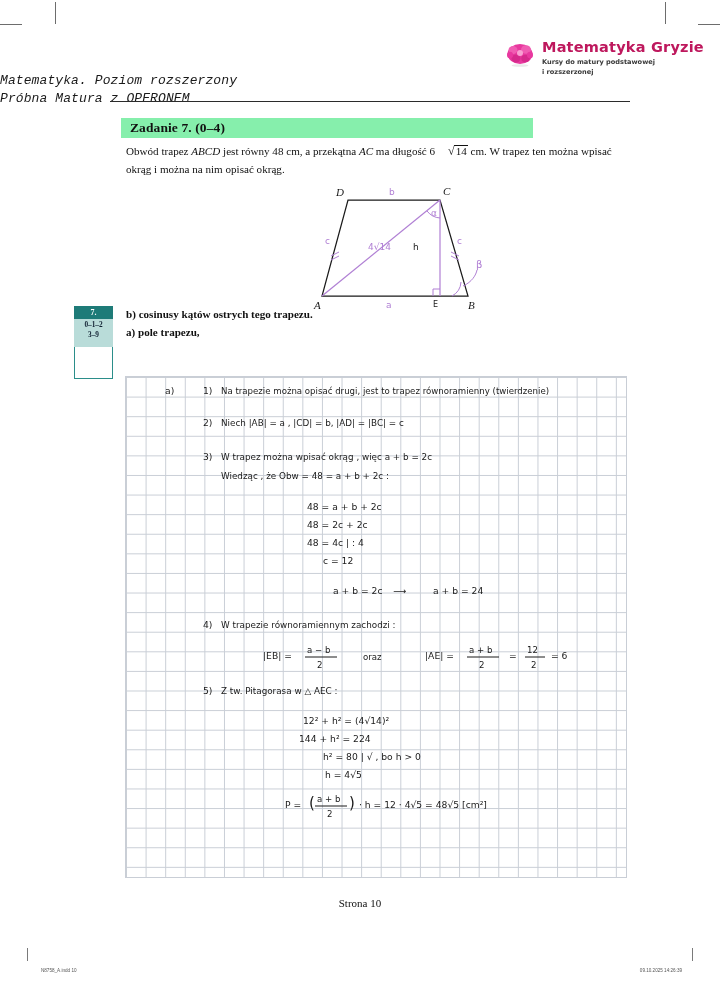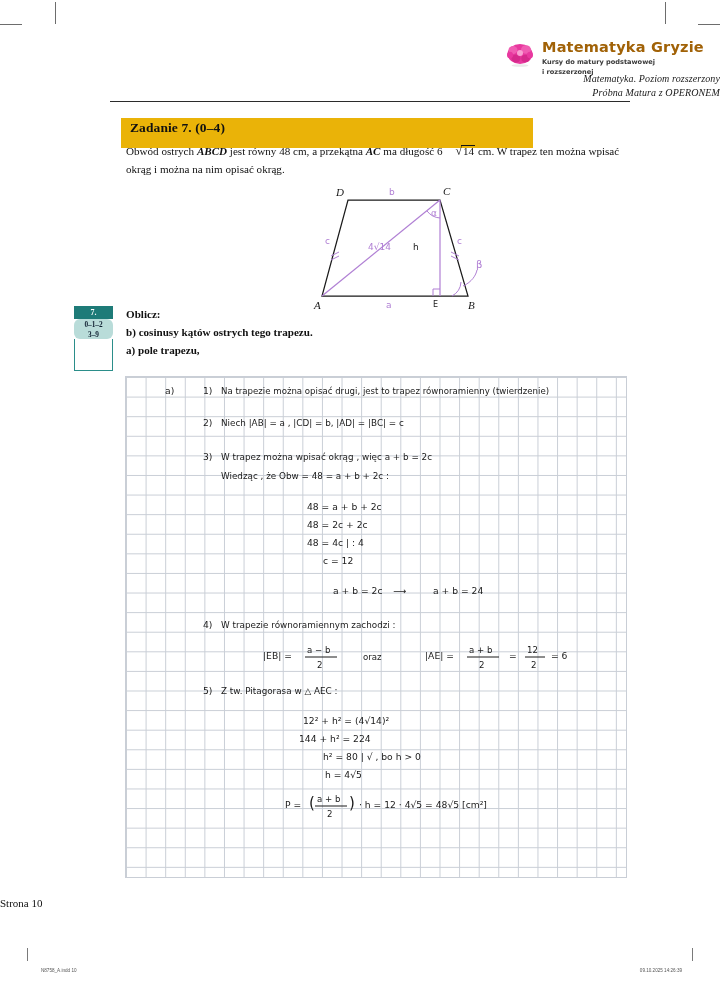--- a/index.html
+++ b/index.html
@@ -12,67 +12,67 @@
 
   
   .crop{position:absolute;background:#6d6d6d;}
   .crop.v{width:1px;height:22px;}
   .crop.h{height:1px;width:22px;}
 
   
   .logo-wrap{position:absolute;left:505px;top:40px;display:flex;align-items:flex-start;gap:7px;}
   .brain{width:30px;height:26px;flex:0 0 auto;margin-top:2px;}
   .logo-text{display:flex;flex-direction:column;line-height:1.02;}
-  .logo-title{font-family:"DejaVu Sans",sans-serif;font-size:14.5px;font-weight:bold;color:#a16207;letter-spacing:.2px;}
+  .logo-title{font-family:"DejaVu Sans",sans-serif;font-size:14.5px;font-weight:bold;color:#be185d;letter-spacing:.2px;}
   .logo-sub{font-family:"DejaVu Sans",sans-serif;font-size:6.6px;font-weight:bold;color:#3a3a3a;margin-top:3px;line-height:1.5;}
 
   
-  .runhead{position:absolute;left:0;right:0;top:72px;text-align:right;
-    font-style:italic;font-size:10px;color:#1a1a1a;line-height:1.42;}
+  .runhead{position:absolute;left:0;right:0;top:72px;text-align:left;
+    font-style:italic;font-size:13px;color:#1a1a1a;line-height:1.42;font-family:Liberation Mono, monospace;}
   .runhead div{letter-spacing:.1px;}
   .rule{position:absolute;left:110px;width:520px;top:101px;height:1px;background:#2b2b2b;}
 
   
-  .task-band{position:absolute;left:121px;top:118px;width:412px;height:30px;background:#eab308;}
+  .task-band{position:absolute;left:121px;top:118px;width:412px;height:20px;background:#86efac;}
   .task-band span{position:absolute;left:9px;top:2px;font-size:13.5px;font-weight:bold;color:#111;letter-spacing:.1px;}
 
   
   .problem{position:absolute;left:126px;top:143px;width:500px;font-size:11.1px;color:#111;line-height:1.47;}
-  .problem i{font-style:italic;font-weight:bold;}
+  .problem i{font-style:italic;}
   .sqrt{display:inline-block;position:relative;padding-left:1px;margin-left:12px;}
   .sqrt .rad{font-size:12px;}
   .sqrt .bar{position:absolute;left:6.5px;right:0;top:1.5px;height:1px;background:#111;}
   .sqrt .val{padding:0 1px 0 1px;}
 
   
   .figure{position:absolute;left:300px;top:178px;width:190px;height:132px;}
 
   
   .scorebox{position:absolute;left:74px;top:306px;width:39px;}
   .sb-num{height:13px;background:#1e7b78;color:#fff;font-size:8px;font-weight:bold;
     display:flex;align-items:center;justify-content:center;}
   .sb-pts{background:#b9dcd9;color:#123;font-size:7.3px;font-weight:bold;text-align:center;
-    line-height:1.33;padding:1px 0 0;border-radius:6px;}
+    line-height:1.33;padding:1px 0 8px;}
   .sb-blank{height:31px;border:1px solid #2b8e8a;border-top:none;background:#fff;}
 
   
   .instr{position:absolute;left:126px;top:306px;font-size:11.1px;font-weight:bold;color:#111;line-height:1.62;}
 
   
   .grid{position:absolute;left:125px;top:376px;width:500px;height:500px;
     background-color:#fff;
     background-image:
       linear-gradient(to right,#c9ced6 1px,transparent 1px),
       linear-gradient(to bottom,#c9ced6 1px,transparent 1px);
     background-size:19.6px 19.6px;
     border:1px solid #c9ced6;}
   .hand{position:absolute;left:125px;top:376px;width:500px;height:500px;pointer-events:none;}
 
   
-  .strona{position:absolute;left:0;right:0;top:897px;text-align:left;font-size:11px;color:#111;}
+  .strona{position:absolute;left:0;right:0;top:897px;text-align:center;font-size:11px;color:#111;}
   .pm{position:absolute;font-family:"Liberation Sans",sans-serif;font-size:4.6px;color:#555;}
   .pm-left{left:41px;top:968px;}
   .pm-right{right:38px;top:968px;}
   .tick{position:absolute;width:1px;height:13px;background:#7a7a7a;}
 </style>
 </head>
 <body>
 
 <div class="page">
 
@@ -108,21 +108,21 @@
     <div>Matematyka. Poziom rozszerzony</div>
     <div>Próbna Matura z OPERONEM</div>
   </div>
   <div class="rule"></div>
 
   <div class="task-band">
     <span>Zadanie 7. (0–4)</span>
   </div>
 
   <div class="problem">
-    <span>Obwód ostrych </span><i>ABCD</i><span> jest równy 48 cm, a przekątna </span><i>AC</i><span> ma długość 6</span><span class="sqrt"><span class="rad">√</span><span class="bar"></span><span class="val">14</span></span><span> cm. W trapez ten można wpisać okrąg i można na nim opisać okrąg.</span>
+    <span>Obwód trapez </span><i>ABCD</i><span> jest równy 48 cm, a przekątna </span><i>AC</i><span> ma długość 6</span><span class="sqrt"><span class="rad">√</span><span class="bar"></span><span class="val">14</span></span><span> cm. W trapez ten można wpisać okrąg i można na nim opisać okrąg.</span>
   </div>
 
   <svg class="figure" viewBox="0 0 190 132">
 
     <polygon points="22,118 168,118 140,22 48,22" fill="none" stroke="#1a1a1a" stroke-width="1.25"></polygon>
 
     <line x1="22" y1="118" x2="140" y2="22" stroke="#b07fd4" stroke-width="1.2"></line>
 
     <line x1="140" y1="22" x2="140" y2="118" stroke="#b07fd4" stroke-width="1.2"></line>
 
@@ -157,21 +157,20 @@
   <div class="scorebox">
     <div class="sb-num">7.</div>
     <div class="sb-pts">
       <div>0–1–2</div>
       <div>3–9</div>
     </div>
     <div class="sb-blank"></div>
   </div>
 
   <div class="instr">
-    <div>Oblicz:</div>
     <div>b) cosinusy kątów ostrych tego trapezu.</div>
     <div>a) pole trapezu,</div>
   </div>
 
   <div class="grid"></div>
 
   <svg class="hand" viewBox="0 0 500 500">
     <g font-family="DejaVu Sans, sans-serif" fill="#1a1a1a" font-size="9.2">
       <text x="40" y="18">a)</text>
 

